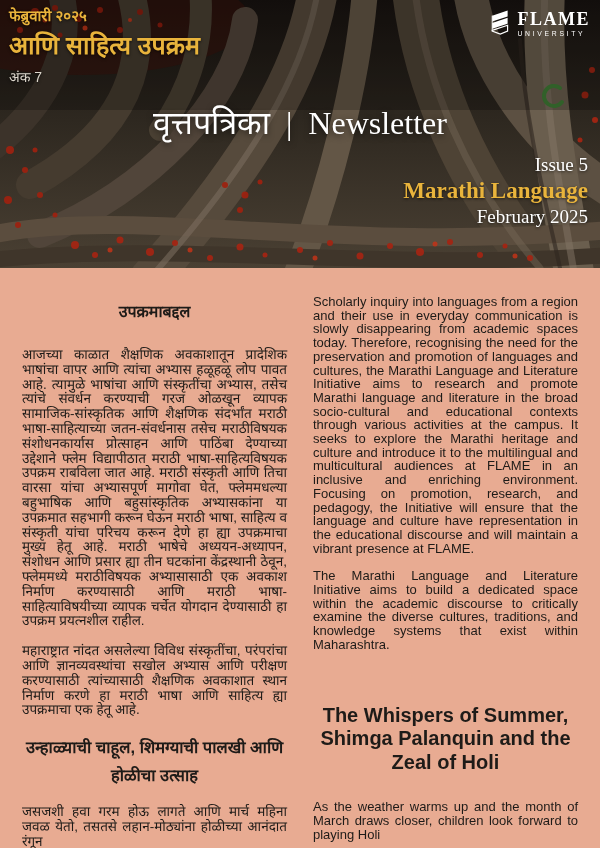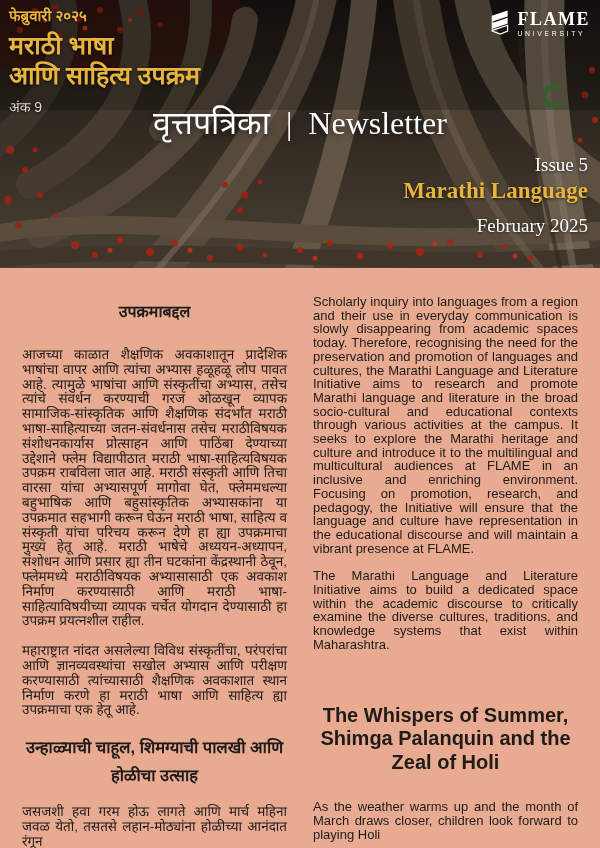--- a/index.html
+++ b/index.html
@@ -25,21 +25,21 @@
     color:#fff; font-family:"Liberation Serif", serif; font-size:32px;
     text-shadow:0 2px 6px rgba(0,0,0,.55); white-space:nowrap;
   }
   .hero-title .sep { margin:0 16px; font-weight:400; }
   .hero-right {
     position:absolute; right:12px; top:154px; text-align:right;
     font-family:"Liberation Serif", serif; color:#fff; text-shadow:0 1px 3px rgba(0,0,0,.65);
   }
   .issue-en { font-size:19px; margin-bottom:2px; }
   .init-en  { font-size:23px; font-weight:700; color:#E9B43C; line-height:1.1; }
-  .date-en  { font-size:19px; margin-top:12px; }
+  .date-en  { font-size:19px; margin-top:3px; }
   
   .body {
     position:absolute; top:268px; left:0; width:600px; height:580px;
     background:#E8AB92; display:flex; gap:26px; padding:26px 22px 1px;
     box-sizing:border-box; color:#1e1b18;
   }
   .col { flex:1; min-width:0; }
   .h-mr { font-size:16px; font-weight:700; text-align:center; margin:6px 0 24px; line-height:1.5; }
   .p-mr { font-size:13.5px; line-height:14.8px; text-align:justify; margin:0 0 15px; }
   .h2-mr { margin-top:10px; margin-bottom:16px; font-size:16.5px; line-height:1.7; }
@@ -140,23 +140,22 @@
           <circle cx="190" cy="250" r="2.5"></circle>
           <circle cx="315" cy="258" r="2.5"></circle>
         <circle cx="435" cy="244" r="2.5"></circle>
           <circle cx="515" cy="256" r="2.5"></circle>
       </g>
       <rect width="600" height="110" fill="#000" opacity="0.22"></rect>
     </svg>
 
     <div class="hero-topleft">
       <div class="mr-date">फेब्रुवारी २०२५</div>
-      <div class="mr-line">मराठी भाषा</div>
       <div class="mr-line">आणि साहित्य उपक्रम</div>
-      <div class="mr-issue">अंक 9</div>
+      <div class="mr-issue">अंक 7</div>
     </div>
 
     <div class="logo">
       <svg class="logo-mark" viewBox="0 0 30 36" aria-hidden="true">
         <polygon points="3,8 24,1 24,9 3,16" fill="#fff"></polygon>
         <polygon points="3,18 24,11 24,19 3,26" fill="#fff"></polygon>
         <polygon points="3,28 24,21 24,29 14,33 3,29" fill="none" stroke="#fff" stroke-width="1.6"></polygon>
         <line x1="3" y1="8" x2="3" y2="29" stroke="#fff" stroke-width="1.2"></line>
       </svg>
       <div class="logo-text">

